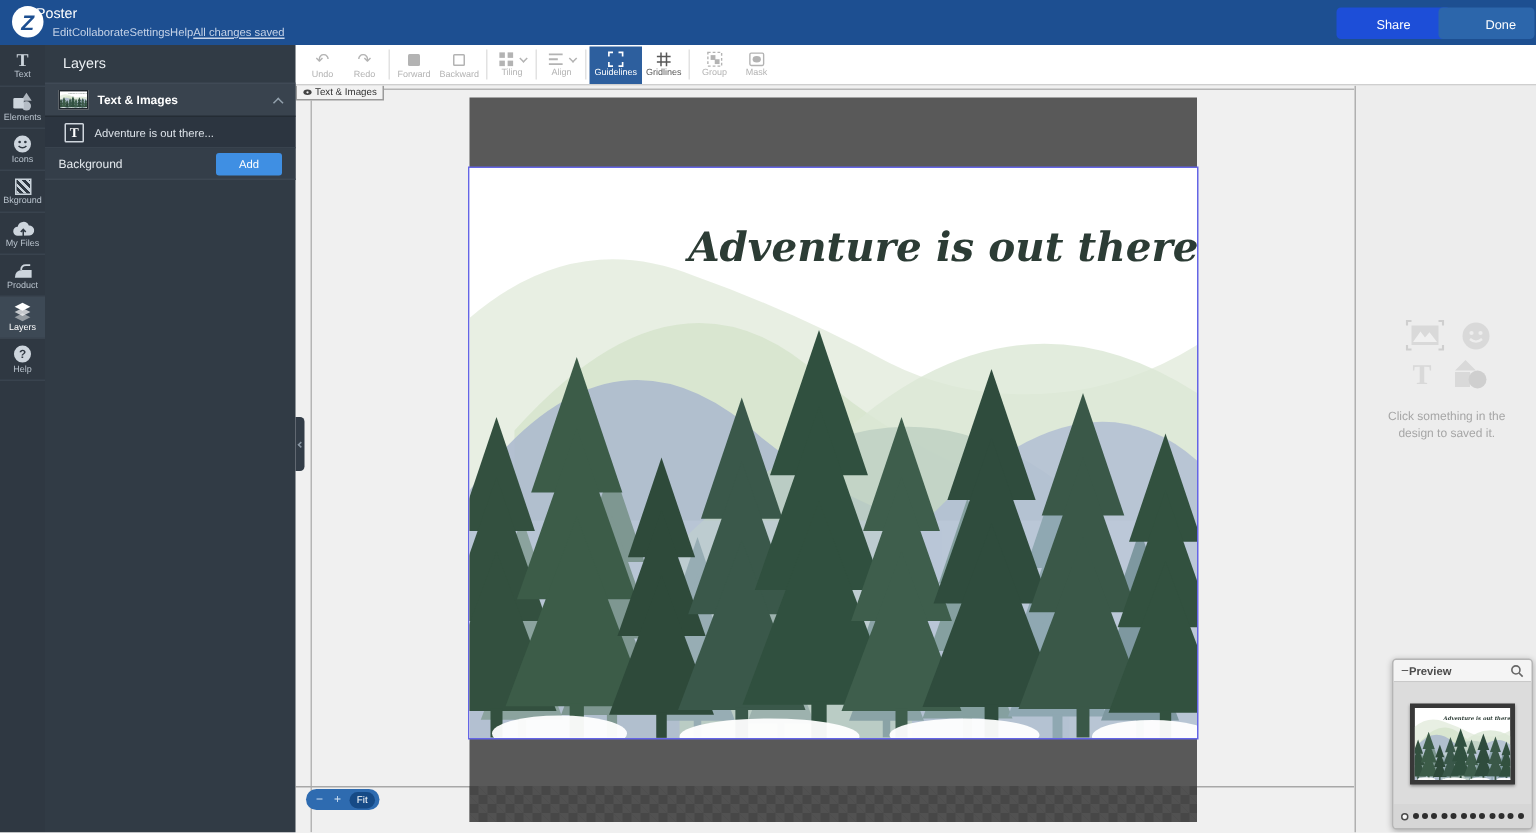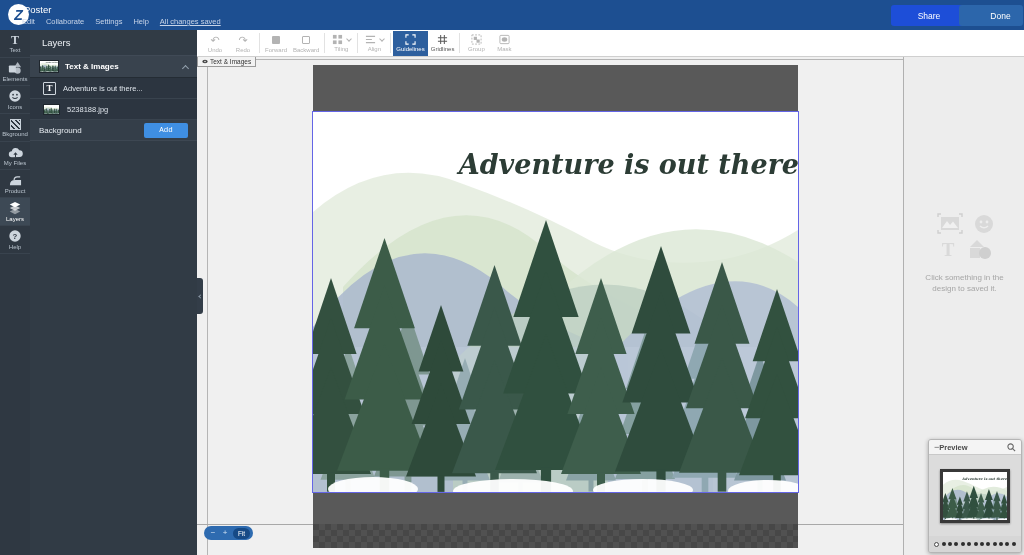--- a/index.html
+++ b/index.html
@@ -6,21 +6,21 @@
   html,body { width:1024px; height:555px; overflow:hidden; background:#f0f0f0;
               font-family:"Liberation Sans", sans-serif; }
   #app { position:relative; width:1024px; height:555px; }
 
   
   .header { position:absolute; left:0; top:0; width:1024px; height:30px; background:#1d4f91; z-index:30; }
   .logo { position:absolute; left:8px; top:4px; width:21px; height:21px; border-radius:50%;
           background:#fff; display:flex; align-items:center; justify-content:center;
           color:#1d4f91; font-weight:bold; font-style:italic; font-size:14px; }
   .hd-title { position:absolute; left:24px; top:4px; color:#fff; font-size:9.5px; }
-  .hd-menu { position:absolute; left:22px; top:17px; display:flex; gap:11px; }
+  .hd-menu { position:absolute; left:35px; top:17px; display:flex; }
   .hd-menu span { color:#c7d4e8; font-size:7.5px; cursor:default; }
   .hd-menu .saved { text-decoration:underline;text-align:right; }
   .hd-btn { position:absolute; top:5px; height:21px; border-radius:3px; color:#fff;
             font-size:8.5px; display:flex; align-items:center; justify-content:center; }
   .hd-share { left:891px; width:76px; background:#1d4ed8; }
   .hd-done  { left:959px; width:64px; background:#2c66ab;padding-left:19px; }
 
   
   .rail { position:absolute; left:0; top:30px; width:30px; height:525px; background:#2f3842; z-index:25; }
   .rail-item { width:30px; height:28px; display:flex; flex-direction:column; align-items:center;
@@ -47,21 +47,21 @@
   .lp-item { height:21px; background:#2c3540; display:flex; align-items:center; padding-left:13px;
              border-bottom:1px solid #39434e; }
   .lp-item .ilabel { font-size:7.5px; color:#dde3e9; margin-left:7px; }
   .t-chip { width:13px; height:13px; border:1px solid #cfd6dd; border-radius:1px; color:#fff;
             font-family:"Liberation Serif", serif; font-weight:bold; font-size:9px;
             display:flex; align-items:center; justify-content:center; }
   .lp-bgrow { height:21px; background:#343e49; display:flex; align-items:center; padding:0 9px;
               border-bottom:1px solid #3d4752;gap:17px; }
   .lp-bgrow .blabel { font-size:8px; color:#e5eaef; }
   .add-btn { margin-left:auto; width:44px; height:15px; background:#3f8fe3; border-radius:2px;
-             color:#fff; font-size:7.5px; display:flex; align-items:center; justify-content:center;font-family:Liberation Mono, monospace; }
+             color:#fff; font-size:7.5px; display:flex; align-items:center; justify-content:center; }
   .lp-handle { position:absolute; right:-6px; top:248px; width:6px; height:36px; background:#333d48;
                border-radius:0 3px 3px 0; display:flex; align-items:center; justify-content:center; }
   .lp-handle .chev { width:3px; height:3px; border-color:#8b98a4; }
 
   
   .toolbar { position:absolute; left:197px; top:30px; width:827px; height:27px; background:#fff;
              border-bottom:1px solid #cfcfcf; display:flex; align-items:center; padding-left:4px; z-index:20; }
   .tb-btn { min-width:28px; height:25px; display:flex; flex-direction:column; align-items:center;
             justify-content:center; gap:1px; padding:0 3px; color:#585858; }
   .tb-btn.disabled { color:#b3b3b3; }
@@ -248,26 +248,20 @@
       <svg class="thumb" width="20" height="13" viewBox="0 0 485 380" preserveAspectRatio="none">
           <use href="#artwork"></use>
         </svg>
       <span class="glabel">Text &amp; Images</span>
       <span class="chev up"></span>
     </div>
     <div class="lp-item">
       <span class="t-chip">T</span>
       <span class="ilabel">Adventure is out there...</span>
     </div>
-    <div class="lp-item">
-      <svg class="thumb" width="17" height="11" viewBox="0 0 485 380" preserveAspectRatio="none">
-          <use href="#artwork"></use>
-        </svg>
-      <span class="ilabel">5238188.jpg</span>
-    </div>
     <div class="lp-bgrow">
       <span class="blabel">Background</span>
       <span class="add-btn">Add</span>
     </div>
     <div class="lp-handle">
       <span class="chev left"></span>
     </div>
   </div>
 
   <div class="toolbar">

